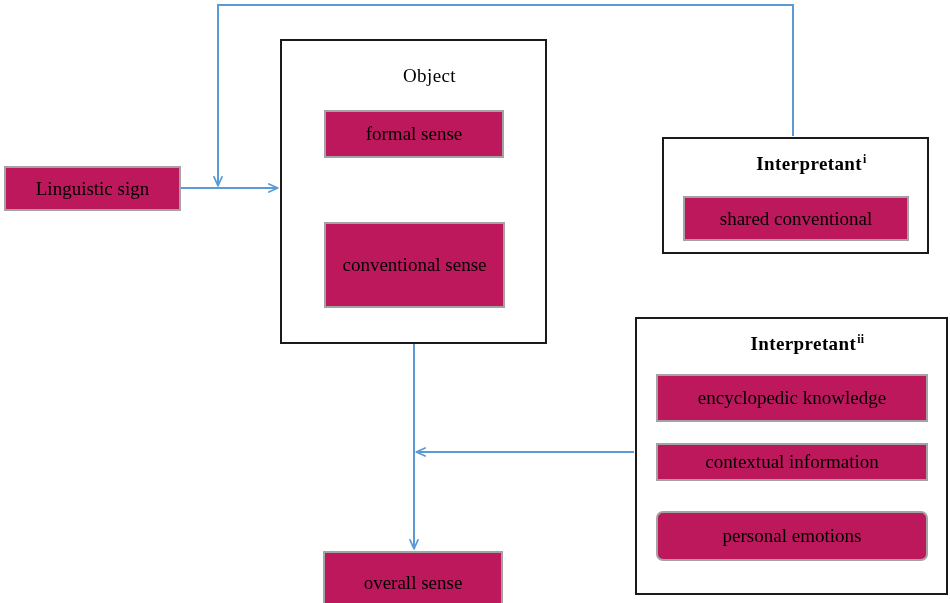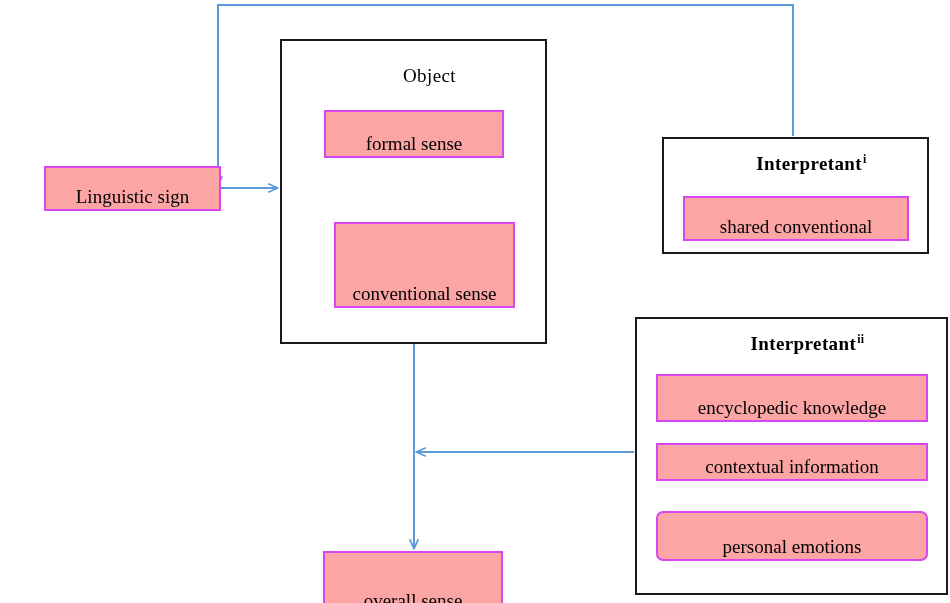--- a/index.html
+++ b/index.html
@@ -14,24 +14,24 @@
   #canvas {
     position: relative;
     width: 950px;
     height: 603px;
     background: #ffffff;
     overflow: hidden;
   }
   .node {
     position: absolute;
     box-sizing: border-box;
-    border: 2px solid #d946ef;
-    background: #fca5a5;
+    border: 2px solid #a3a3a3;
+    background: #be185d;
     display: flex;
-    align-items: flex-end;
+    align-items: center;
     justify-content: center;
     text-align: center;
     line-height: 1.25;
   }
   .node-label {
     display: block;
     padding: 0 6px;
   }
   .group {
     position: absolute;
@@ -60,25 +60,25 @@
   svg.edges {
     position: absolute;
     left: 0;
     top: 0;
     width: 950px;
     height: 603px;
     overflow: visible;
   }
 
   
-  #linguistic-sign { left: 4px;   top: 166px; width: 177px; height: 45px;  font-size: 19px; margin-left: 40px; }
+  #linguistic-sign { left: 4px;   top: 166px; width: 177px; height: 45px;  font-size: 19px; }
   #object-group    { left: 280px; top: 39px;  width: 267px; height: 305px; }
   #object-title    { top: 24px; font-size: 19px; }
   #formal-sense    { left: 324px; top: 110px; width: 180px; height: 48px;  font-size: 19px; }
-  #conventional-sense { left: 324px; top: 222px; width: 181px; height: 86px; font-size: 19px; margin-left: 10px; }
+  #conventional-sense { left: 324px; top: 222px; width: 181px; height: 86px; font-size: 19px; }
   #overall-sense   { left: 323px; top: 551px; width: 180px; height: 64px;  font-size: 19px; }
 
   #interpretant-i-group { left: 662px; top: 137px; width: 267px; height: 117px; }
   #interpretant-i-title { top: 14px; font-size: 19px; }
   #shared-information   { left: 683px; top: 196px; width: 226px; height: 45px; font-size: 19px; }
 
   #interpretant-ii-group { left: 635px; top: 317px; width: 313px; height: 278px; }
   #interpretant-ii-title { top: 14px; font-size: 19px; }
   #encyclopedic-knowledge { left: 656px; top: 374px; width: 272px; height: 48px; font-size: 19px; }
   #contextual-information { left: 656px; top: 443px; width: 272px; height: 38px; font-size: 48px; }

